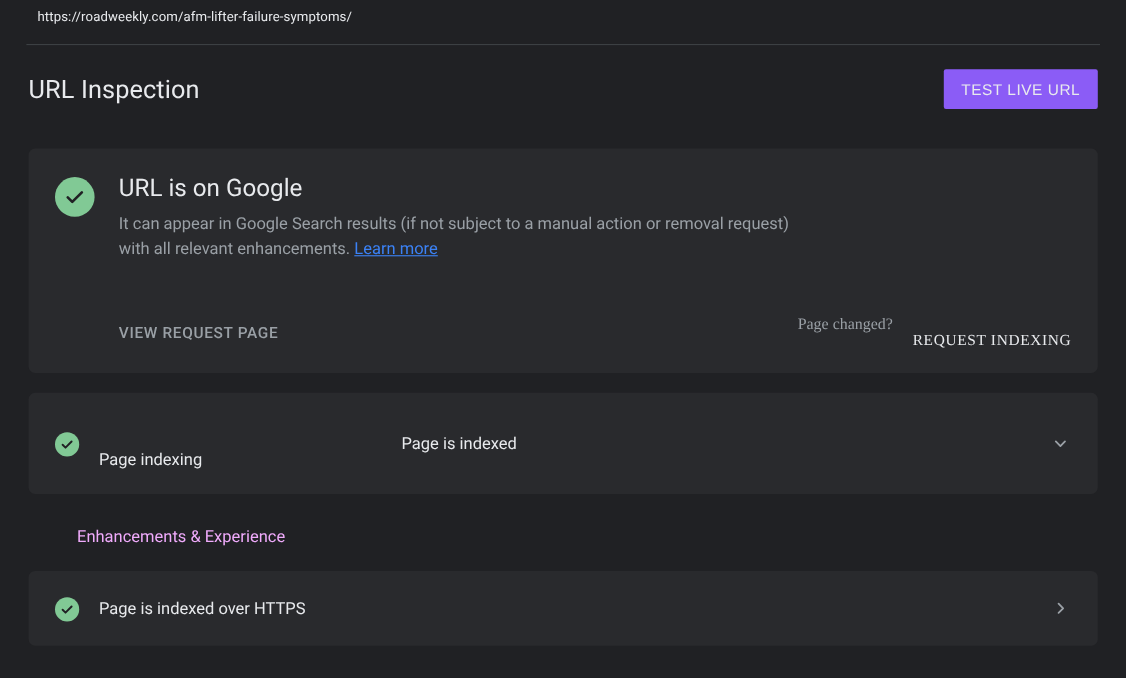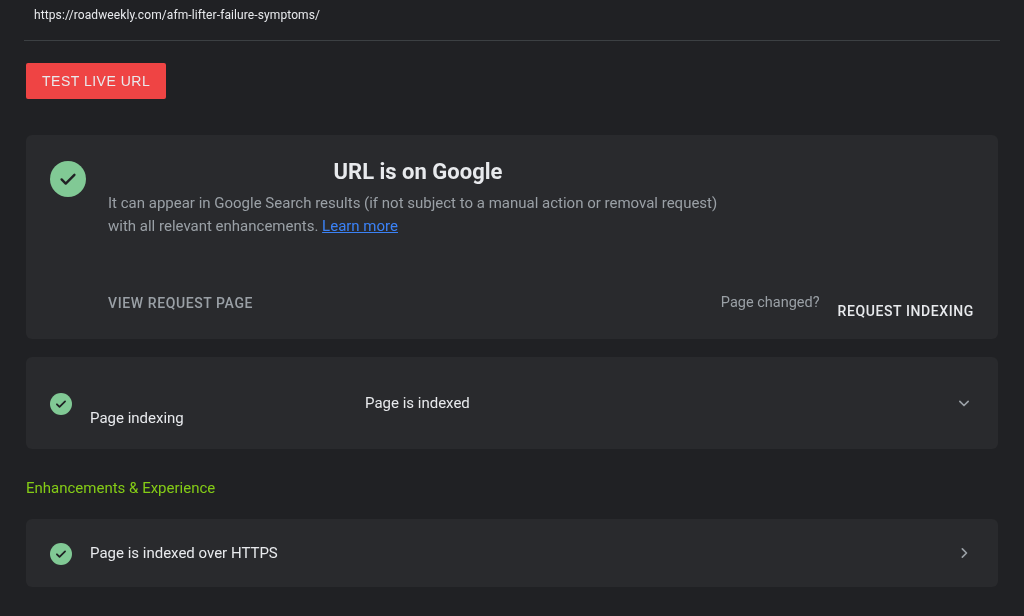--- a/index.html
+++ b/index.html
@@ -27,21 +27,21 @@
     align-items: center;
     padding: 22px 26px 18px 26px;
   }
   .page-title {
     font-size: 23px;
     font-weight: 400;
     color: #e8eaed;
     letter-spacing: 0.1px;
   }
   .test-live-btn {
-    background: #ef4444;
+    background: #8b5cf6;
     color: #e8eaed;
     border: none;
     padding: 10px 16px;
     font-size: 14px;
     font-weight: 500;
     letter-spacing: 0.5px;
     cursor: pointer;
     border-radius: 2px;
   }
   .card {
@@ -69,24 +69,23 @@
     margin-top: 2px;
   }
   .check-circle.small {
     width: 22px;
     height: 22px;
   }
   .check-circle svg { display: block; }
   .status-body { flex: 1; max-width: 620px; }
   .status-title {
     font-size: 22px;
-    font-weight: 700;
+    font-weight: 400;
     color: #e8eaed;
     margin-bottom: 8px;
-    text-align: center;
   }
   .status-desc {
     font-size: 15px;
     line-height: 1.55;
     color: #9aa0a6;
   }
   .status-desc a {
     color: #3b82f6;
     text-decoration: underline;
     cursor: pointer;
@@ -100,22 +99,23 @@
   }
   .action-left {
     color: #9aa0a6;
     font-size: 14px;
     font-weight: 500;
     letter-spacing: 0.6px;
     cursor: pointer;
   }
   .action-right {
     display: flex;
-    align-items: center;
+    align-items: flex-start;
     gap: 18px;
+    font-family: Liberation Serif, serif;
   }
   .page-changed-text {
     color: #9aa0a6;
     font-size: 14.5px;
   }
   .request-indexing {
     color: #e8eaed;
     font-size: 14px;
     font-weight: 500;
     letter-spacing: 0.6px;
@@ -140,33 +140,35 @@
     font-size: 15px;
     color: #e8eaed;
     flex: 1;
   }
   .row-arrow {
     color: #9aa0a6;
     display: flex;
     align-items: center;
   }
   .section-label {
-    color: #84cc16;
+    color: #f0abfc;
     font-size: 15px;
     padding: 30px 26px 4px 26px;
+    margin-left: 44px;
   }
 </style>
 </head>
 <body>
 
 <div class="url-bar">https://roadweekly.com/afm-lifter-failure-symptoms/</div>
 
 <div class="divider"></div>
 
 <div class="header-row">
+  <div class="page-title">URL Inspection</div>
   <button class="test-live-btn">TEST LIVE URL</button>
 </div>
 
 <div class="card status-card">
   <div class="status-top">
     <div class="check-circle">
       <svg width="22" height="22" viewBox="0 0 24 24" fill="none">
           <path d="M5 12.5l4.5 4.5L19 7.5" stroke="#202124" stroke-width="2.6" stroke-linecap="round" stroke-linejoin="round"></path>
         </svg>
     </div>

